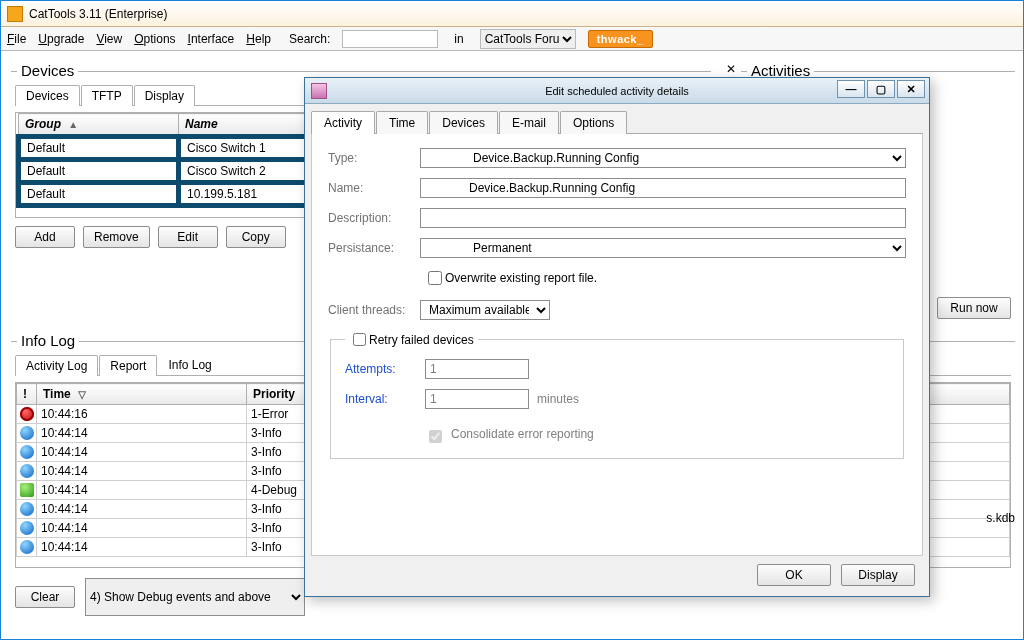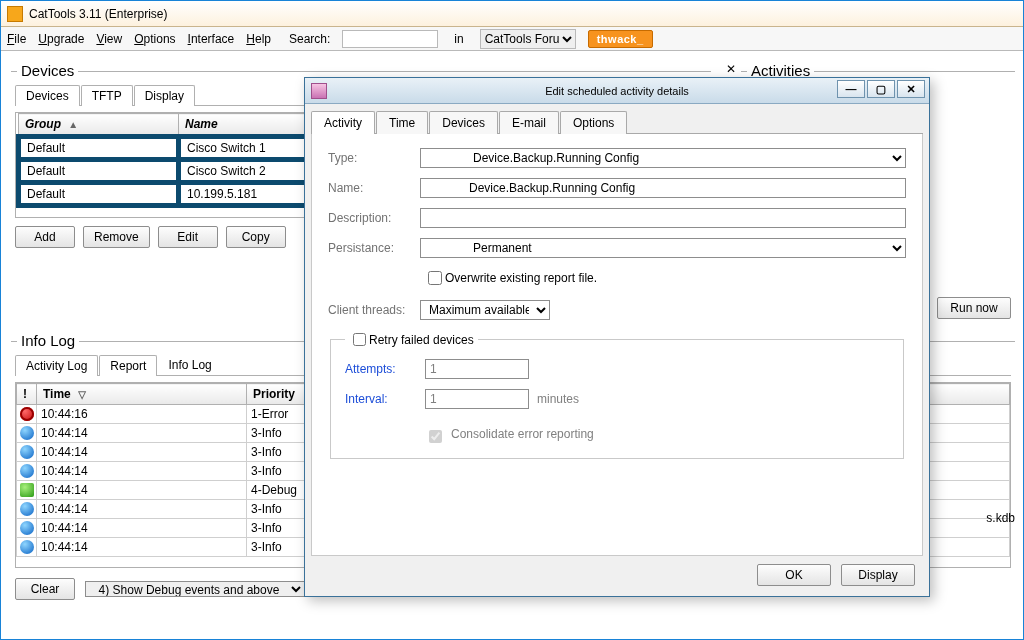--- a/index.html
+++ b/index.html
@@ -136,21 +136,21 @@
   .log-table-wrap td {
     border: 1px solid #cfcfcf; padding: 2px 4px;
     white-space: nowrap;
   }
   .log-table-wrap td.iconcell { width: 18px; text-align: center; padding: 0; }
   .icn { display: inline-block; width: 14px; height: 14px; border-radius: 50%; vertical-align: middle; }
   .icn-error { background: radial-gradient(circle at 35% 30%, #ff6a6a, #c10000); box-shadow: inset 0 0 0 2px #900; }
   .icn-info  { background: radial-gradient(circle at 35% 30%, #8fd6ff, #0a62c4); }
   .icn-debug { background: radial-gradient(circle at 35% 30%, #a8f07d, #2a9a14); border-radius: 2px; }
   .log-bottom { display: flex; gap: 10px; margin: 10px 4px 0 4px; align-items: center; }
-  .log-bottom select { font: inherit; height: 16px; border: 1px solid #8d8d8d; text-align: center; }
+  .log-bottom select { font: inherit; height: 38px; border: 1px solid #8d8d8d; }
 
   
   .peek-kdb {
     position: absolute; top: 460px; right: 8px;
     font-size: 12px; color: #000;
   }
   .peek-run {
     position: absolute; top: 246px; right: 12px;
   }
 

